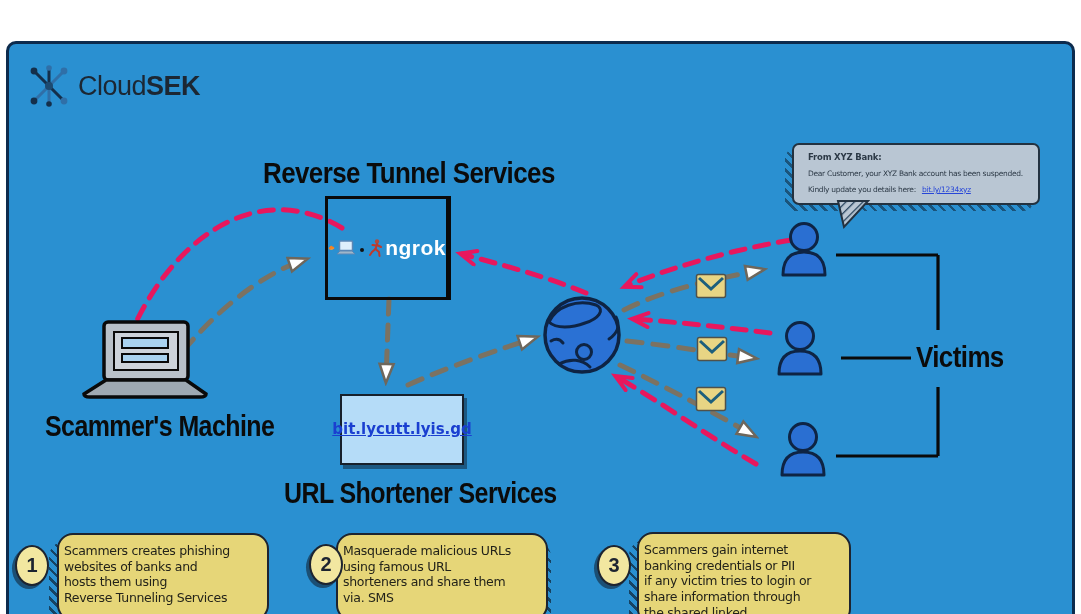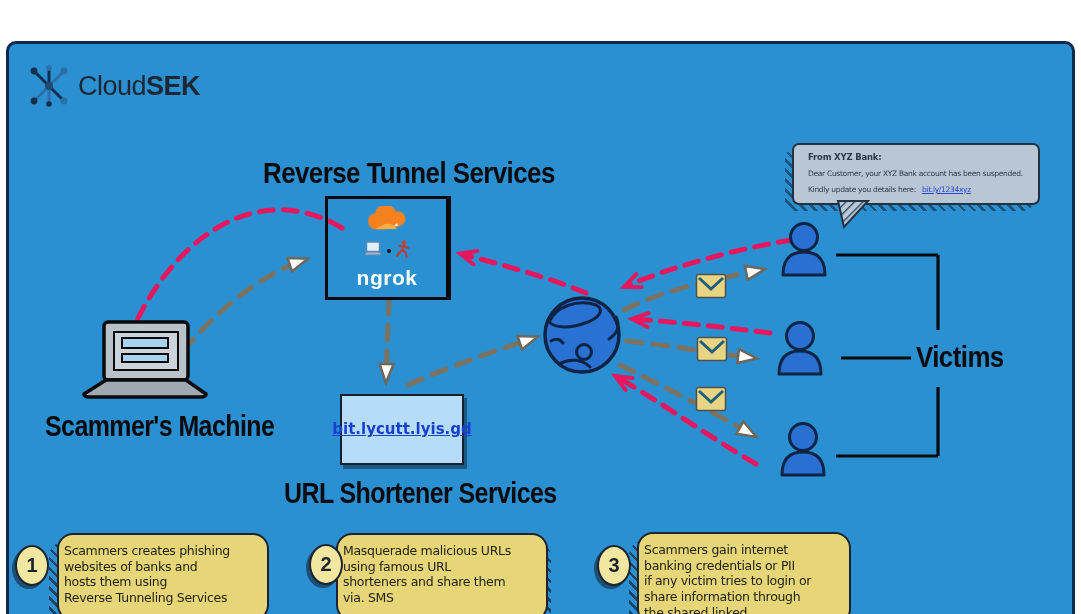--- a/index.html
+++ b/index.html
@@ -14,21 +14,21 @@
   #logo .word b{font-weight:800;}
 
   
   .h-title{font-weight:800;color:#0b0b0b;letter-spacing:-0.6px;transform:scale(.96,1.1);transform-origin:left top;white-space:nowrap;}
   #title-tunnel{left:263px;top:121px;font-size:27px;}
   #title-scammer{left:45px;top:374px;font-size:26px;}
   #title-url{left:284px;top:441px;font-size:26px;}
   #label-victims{left:916px;top:305px;font-size:27px;}
 
   
-  #ngrok-box{left:325px;top:160px;width:118px;height:98px;border:3px solid #0a0a0a;border-right-width:5px;display:flex;flex-direction:column;align-items:center;justify-content:center;gap:8px;}
+  #ngrok-box{left:325px;top:160px;width:118px;height:98px;border:3px solid #0a0a0a;border-right-width:5px;display:flex;align-items:center;justify-content:center;gap:1px;}
   #ngrok-box .row{display:flex;align-items:center;gap:3px;}
   #ngrok-label{color:#ffffff;font-weight:800;font-size:21px;letter-spacing:.5px;}
 
   
   #url-box{left:340px;top:358px;width:120px;height:67px;background:#b5dcf8;border:2.5px solid #17202b;box-shadow:3px 4px 0 rgba(10,20,30,.45);display:flex;align-items:center;justify-content:center;}
   #url-box .links{display:flex;line-height:1.1;}
   .short-link{color:#1a3fd0;text-decoration:underline;font-size:15px;font-weight:600;font-family:"DejaVu Sans",sans-serif;cursor:pointer;}
 
   
   #sms-bubble{left:792px;top:107px;width:248px;height:62px;background:#b9c6d3;border:2px solid #233240;border-radius:7px;padding:7px 10px 4px 14px;box-sizing:border-box;font-family:"DejaVu Sans",sans-serif;color:#2c3946;}

